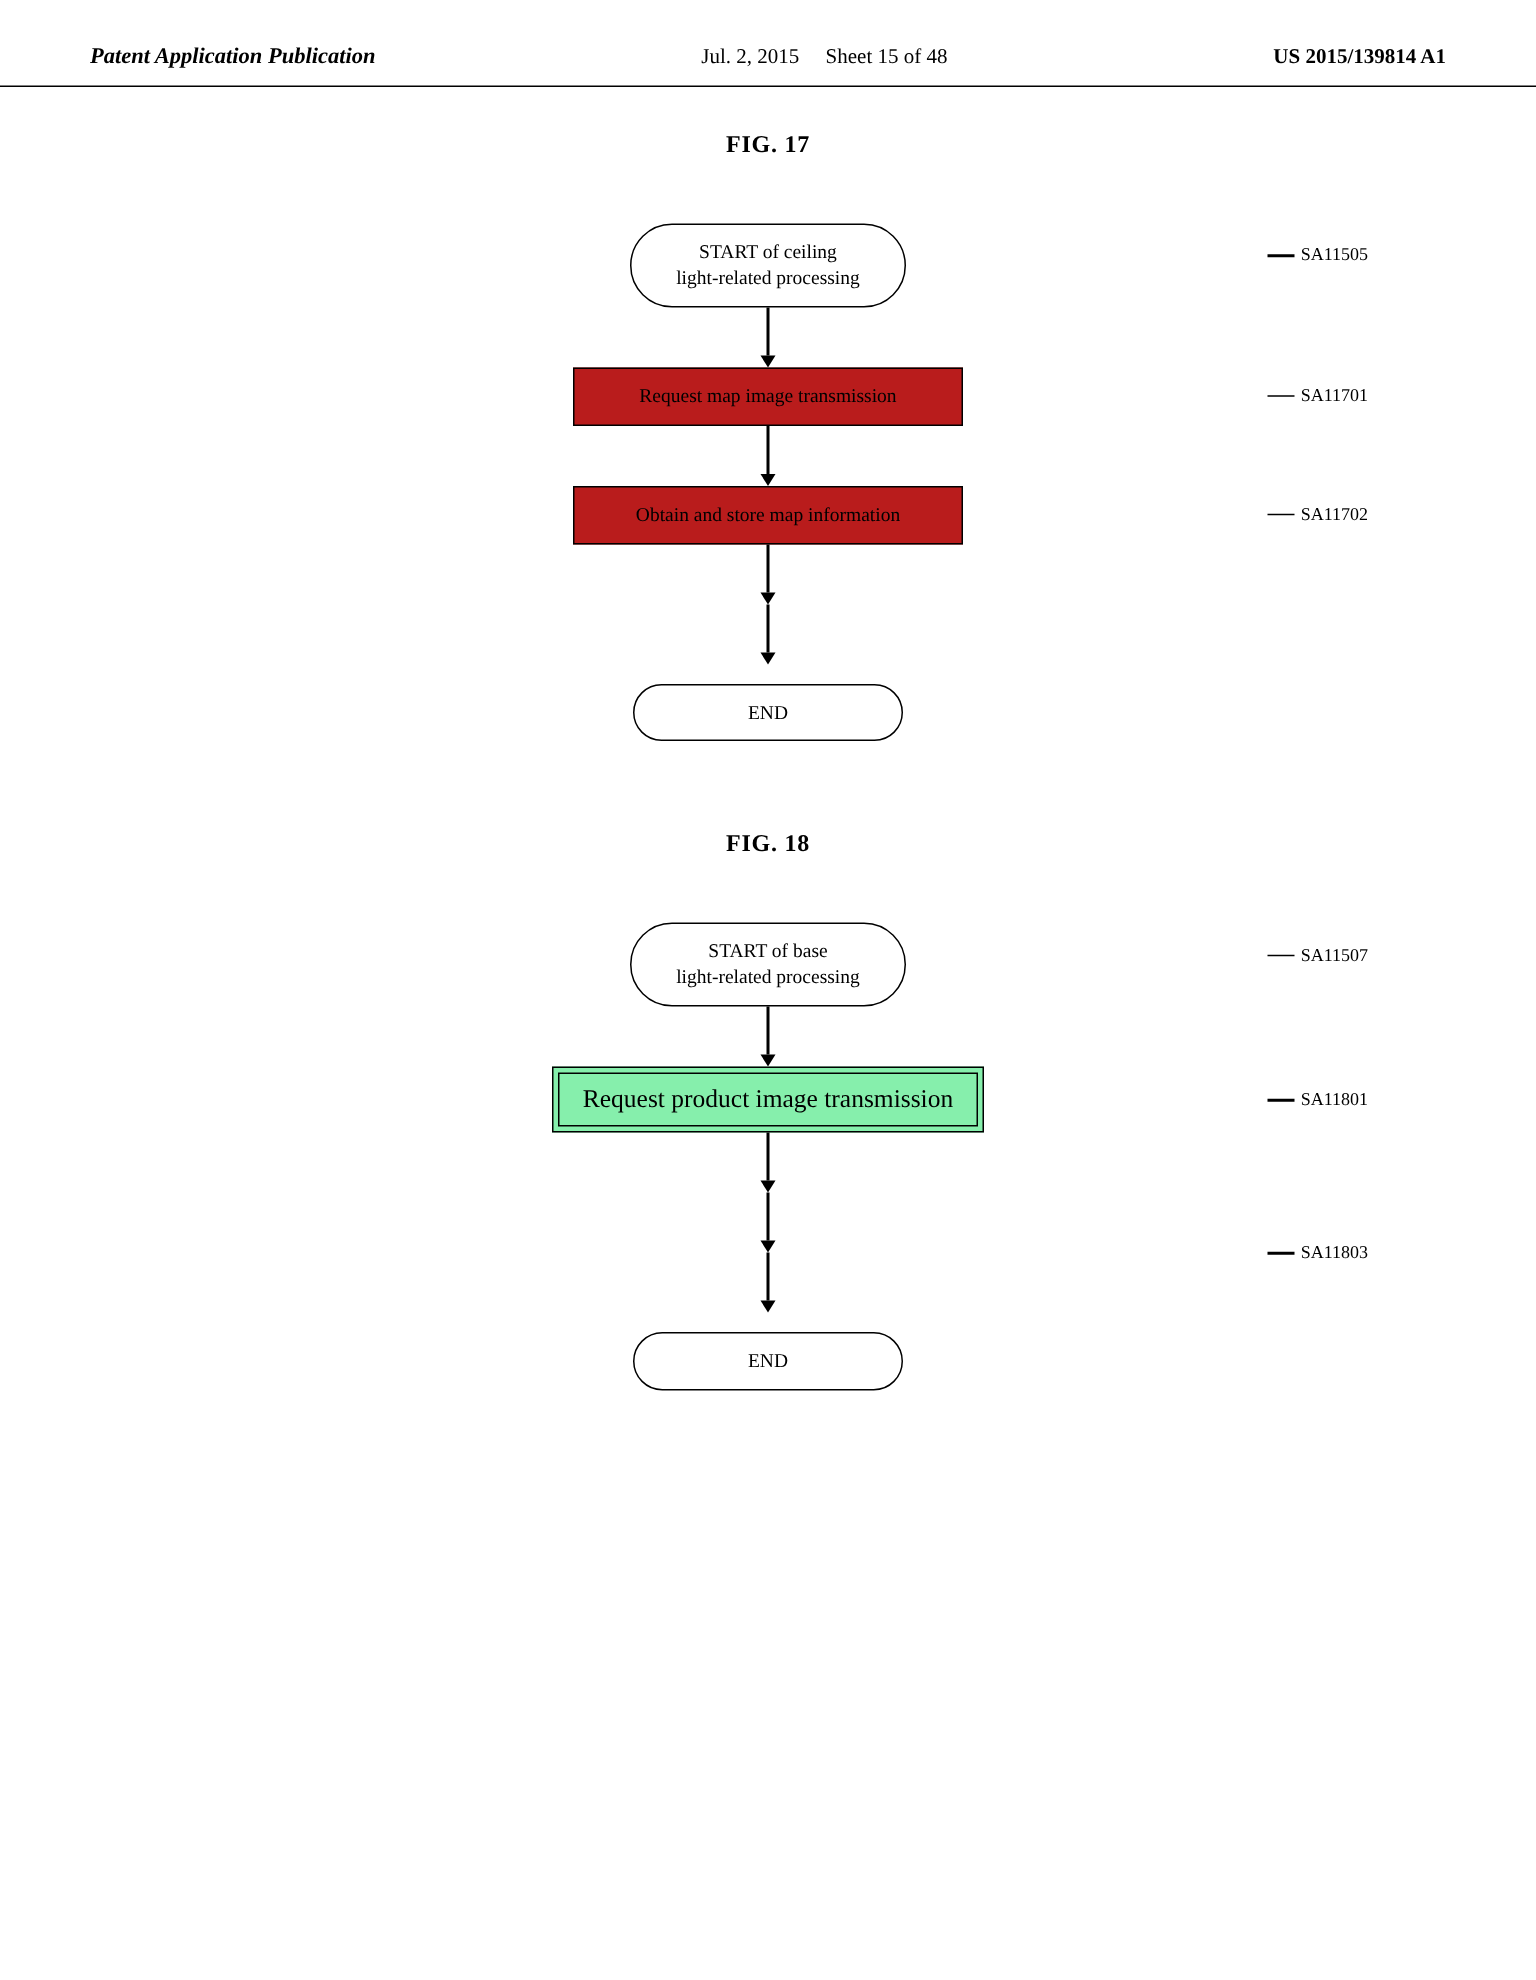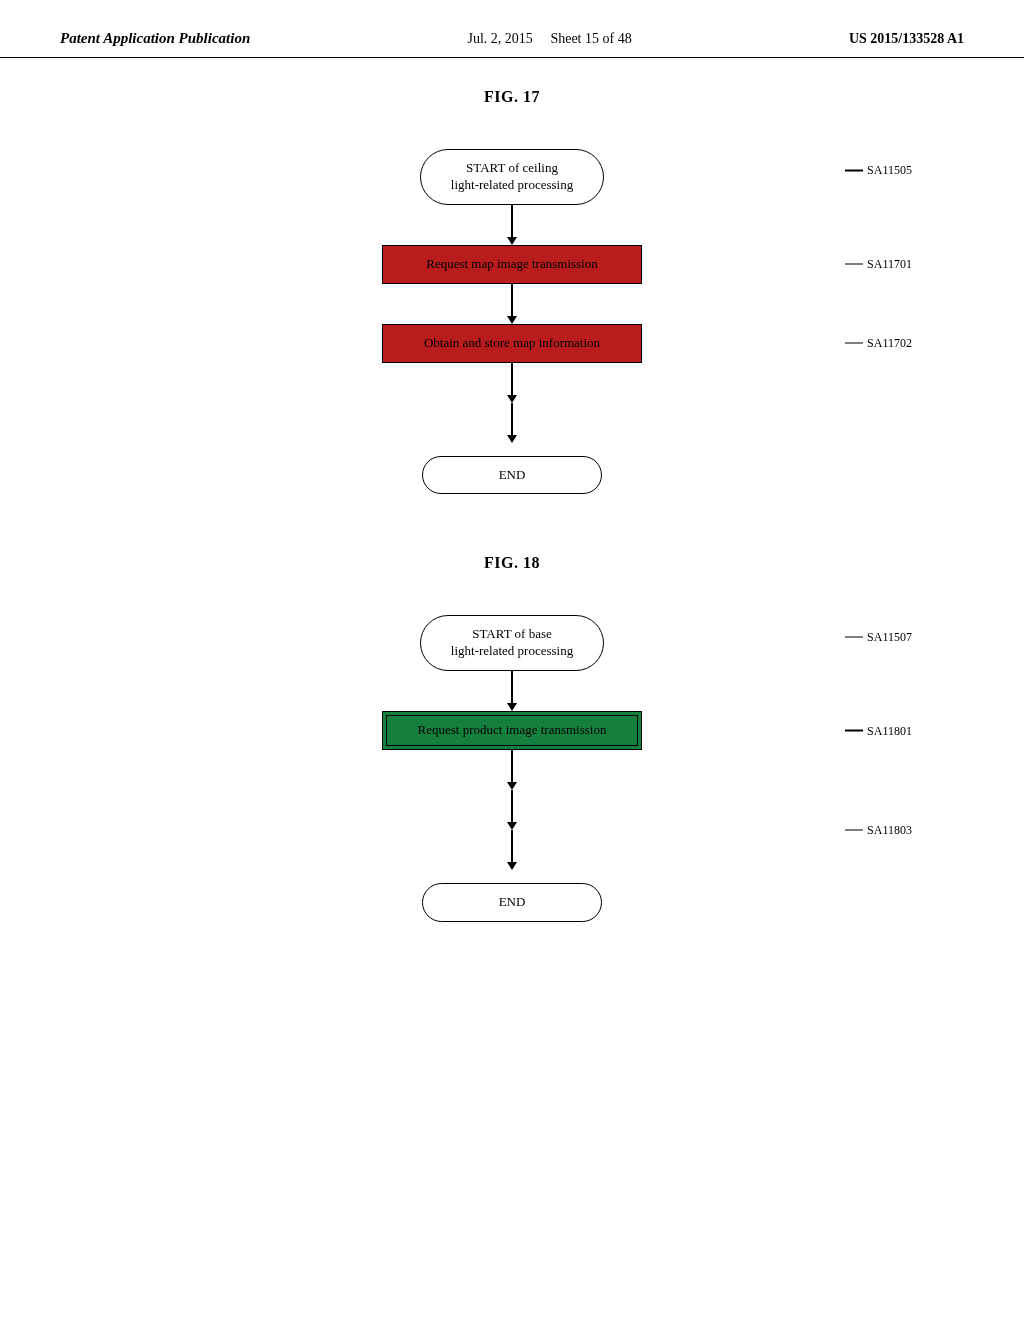--- a/index.html
+++ b/index.html
@@ -92,22 +92,22 @@
       min-width: 260px;
       line-height: 1.3;
     }
 
     .fc-process-double {
       border: 1.5px solid #000;
       outline: 1.5px solid #000;
       outline-offset: -5px;
       padding: 10px 20px;
       text-align: center;
-      font-size: 13px;
-      background: #15803d;
+      font-size: 17px;
+      background: #86efac;
       min-width: 260px;
       line-height: 1.3;
     }
 
     
     .fc-arrow {
       display: flex;
       flex-direction: column;
       align-items: center;
       height: 40px;
@@ -159,21 +159,21 @@
   </style>
 </head>
 <body>
 
 <div class="header">
   <div class="header-left">Patent Application Publication</div>
   <div class="header-center">
     <span>Jul. 2, 2015</span>&nbsp;&nbsp;&nbsp;&nbsp;
     <span>Sheet 15 of 48</span>
   </div>
-  <div class="header-right">US 2015/133528 A1</div>
+  <div class="header-right">US 2015/139814 A1</div>
 </div>
 
 <div class="page-content">
 
   <div class="figure-title">FIG. 17</div>
 
   <div class="flowchart">
 
     <div class="fc-node">
       <div class="fc-row">

